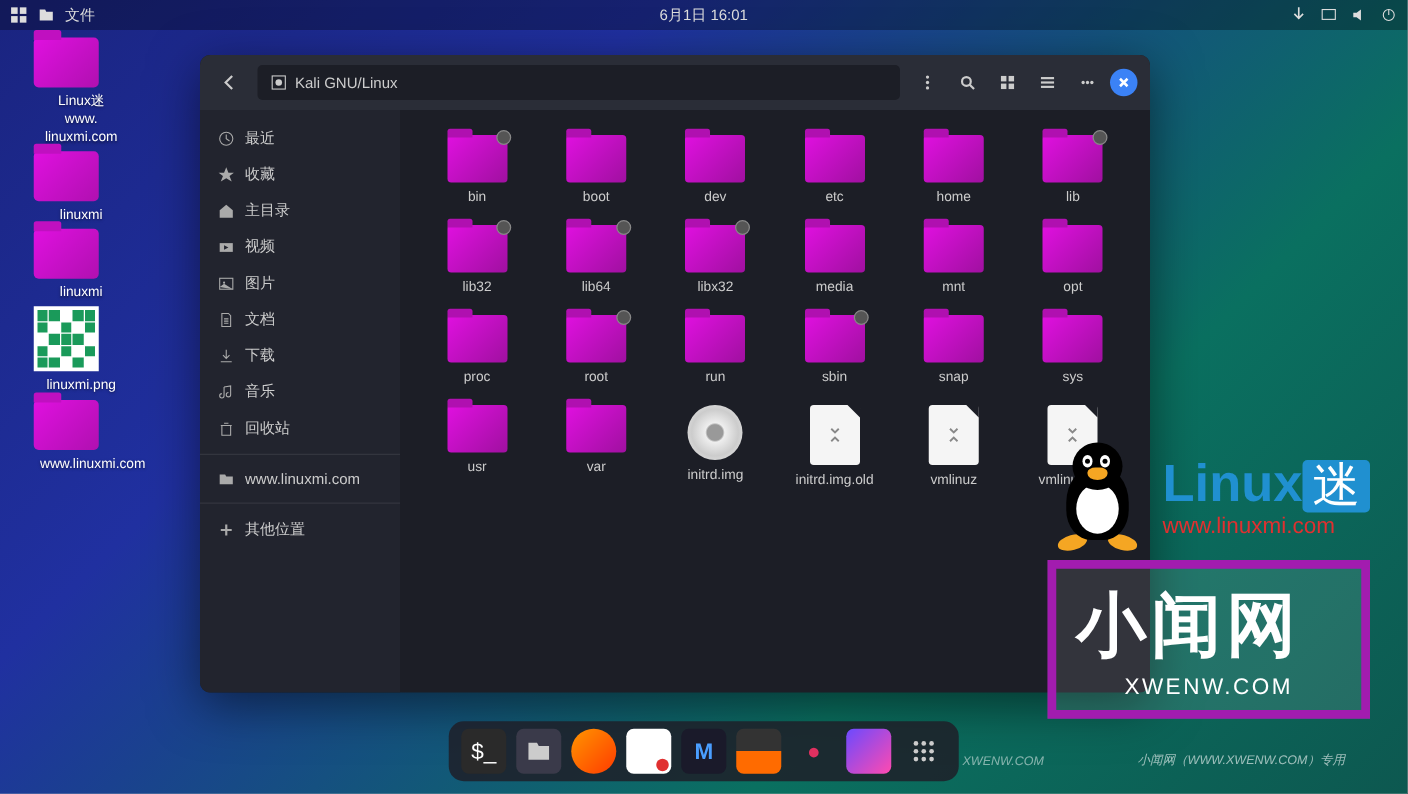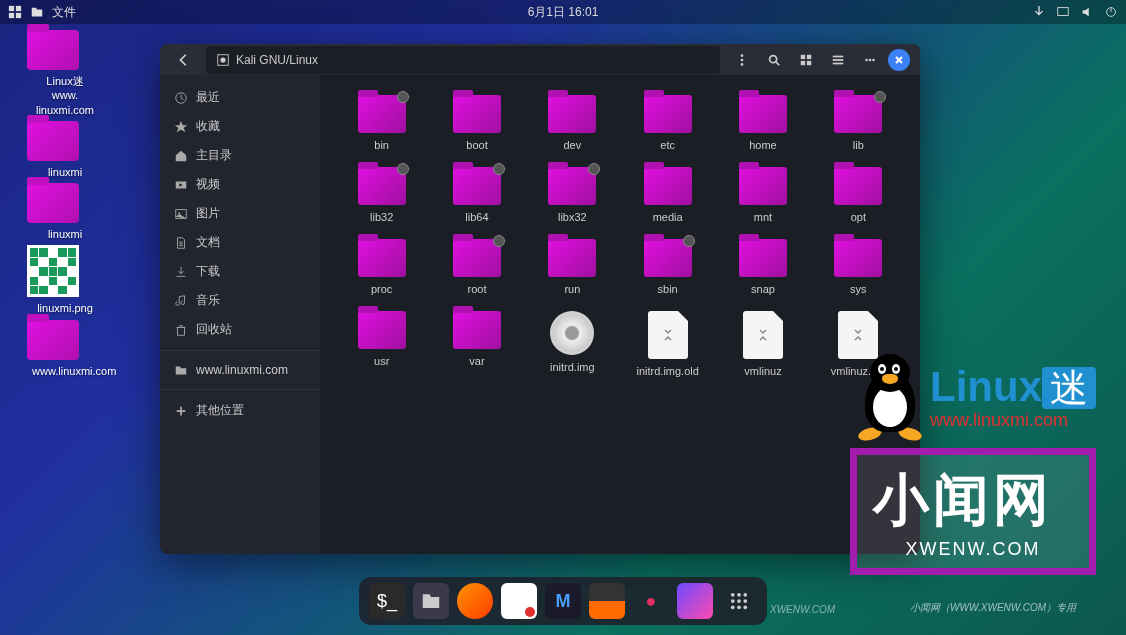--- a/index.html
+++ b/index.html
@@ -19,21 +19,21 @@
 .folder-big { background: linear-gradient(135deg, #e010e0 0%, #b010b0 100%); border-radius: 4px; position: relative; }
 .folder-big::before { content: ''; position: absolute; top: -6px; left: 0; width: 22px; height: 8px; background: #c010c0; border-radius: 2px 2px 0 0; }
 
 .qr { width: 52px; height: 52px; background: #fff; margin: 0 auto 4px; display: grid; grid-template: repeat(5,1fr)/repeat(5,1fr); padding: 3px; gap: 1px; }
 .qr div { background: #1a9a5a; }
 .qr div:nth-child(odd) { background: #fff; }
 .qr div:nth-child(1),.qr div:nth-child(5),.qr div:nth-child(21),.qr div:nth-child(13) { background: #1a9a5a; }
 
 .filemanager { position: absolute; top: 44px; left: 160px; width: 760px; height: 510px; background: #1c1e26; border-radius: 8px; box-shadow: 0 10px 40px rgba(0,0,0,.5); display: flex; flex-direction: column; overflow: hidden; }
 
-.fm-header { height: 31px; background: #2a2d37; display: flex; align-items: center; padding: 0 10px; gap: 8px; }
+.fm-header { height: 44px; background: #2a2d37; display: flex; align-items: center; padding: 0 10px; gap: 8px; }
 .fm-back { width: 28px; height: 28px; display: flex; align-items: center; justify-content: center; cursor: pointer; border-radius: 4px; }
 .fm-path { flex: 1; background: #1c1e26; height: 28px; border-radius: 4px; display: flex; align-items: center; padding: 0 10px; gap: 6px; color: #ccc; font-size: 12px; }
 .fm-actions { display: flex; align-items: center; gap: 4px; }
 .fm-btn { width: 28px; height: 28px; display: flex; align-items: center; justify-content: center; cursor: pointer; border-radius: 4px; }
 .fm-close { width: 22px; height: 22px; background: #3b82f6; border-radius: 50%; display: flex; align-items: center; justify-content: center; cursor: pointer; }
 
 .fm-body { flex: 1; display: flex; border-radius: 12px; }
 .fm-sidebar { width: 160px; background: #22242e; padding: 8px 0; }
 .sb-item { display: flex; align-items: center; gap: 8px; padding: 6px 14px; color: #ccc; font-size: 12px; cursor: pointer; }
 .sb-item svg { width: 14px; height: 14px; fill: #aaa; flex-shrink: 0; }
@@ -47,21 +47,21 @@
 .fm-file { width: 40px; height: 48px; margin: 0 auto 6px; background: #f5f5f5; border-radius: 3px; position: relative; display: flex; align-items: center; justify-content: center; }
 .fm-file.dog-ear::after { content: ''; position: absolute; top: 0; right: 0; border-style: solid; border-width: 0 10px 10px 0; border-color: transparent #1c1e26 transparent transparent; }
 .fm-disc { width: 44px; height: 44px; margin: 0 auto 6px; background: radial-gradient(circle, #999 20%, #eee 25%, #ccc 60%, #eee 100%); border-radius: 50%; }
 .fm-label { color: #ccc; font-size: 11px; }
 .fm-badge { position: absolute; top: 0; right: 18px; width: 12px; height: 12px; background: #555; border-radius: 50%; border: 1px solid #888; }
 
 .dock { position: absolute; bottom: 10px; left: 50%; transform: translateX(-50%); background: rgba(30,30,40,.85); border-radius: 12px; padding: 6px 10px; display: flex; gap: 8px; }
 .dock-item { width: 36px; height: 36px; border-radius: 6px; display: flex; align-items: center; justify-content: center; cursor: pointer; font-size: 18px; }
 
 .watermark { position: absolute; right: 30px; bottom: 60px; pointer-events: none; }
-.wm-logo { display: flex; align-items: center; gap: 0; }
+.wm-logo { display: flex; align-items: center; gap: 12px; }
 .wm-text1 { color: #2090d0; font-size: 42px; font-weight: bold; }
 .wm-text1b { color: #fff; background: #2090d0; padding: 0 8px; border-radius: 4px; font-size: 38px; }
 .wm-url { color: #e03030; font-size: 18px; margin-top: -4px; }
 .wm-box { border: 7px solid #a21caf; padding: 8px 16px; margin-top: 6px; background: rgba(255,255,255,.1); }
 .wm-cn { color: #fff; font-size: 56px; font-weight: bold; letter-spacing: 4px; }
 .wm-en { color: #fff; font-size: 18px; letter-spacing: 2px; text-align: center; }
 .wm-small { position: absolute; bottom: 20px; right: 50px; color: rgba(255,255,255,.6); font-size: 10px; font-style: italic; }
 .wm-small2 { position: absolute; bottom: 20px; left: 770px; color: rgba(255,255,255,.5); font-size: 10px; font-style: italic; }
 
 .tux { width: 80px; height: 90px; position: relative; }

